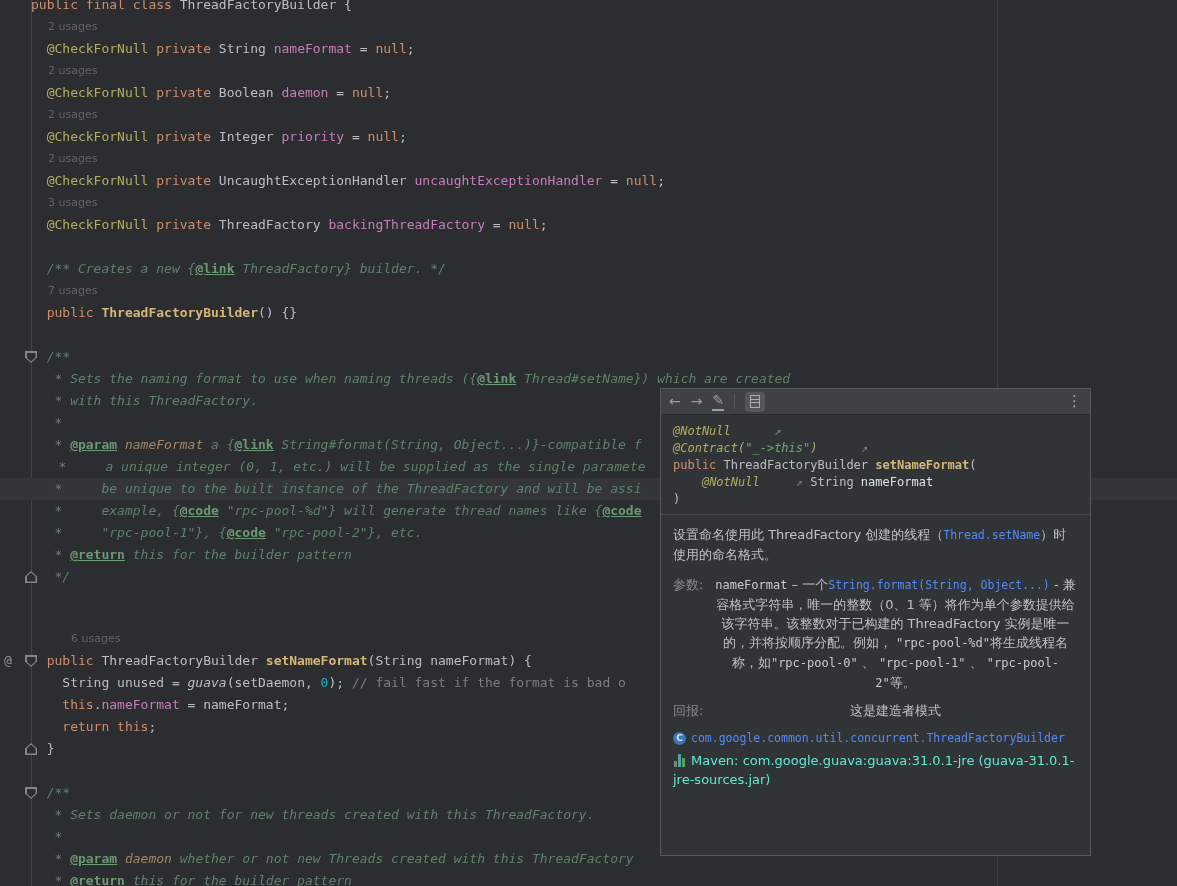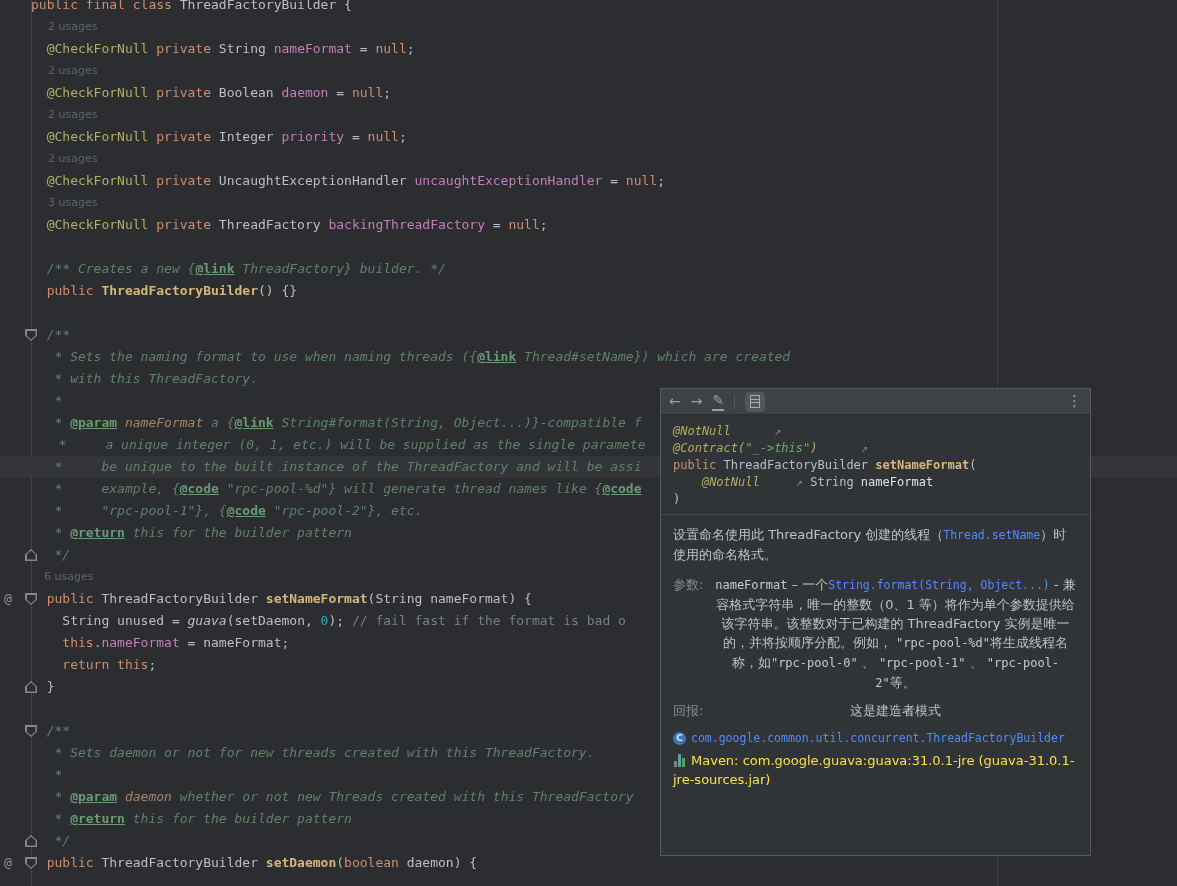--- a/index.html
+++ b/index.html
@@ -67,55 +67,56 @@
   .doc-line{margin-bottom:3px;white-space:nowrap;display:flex;align-items:center;gap:5px;}
   .doc-line.maven{white-space:normal;display:block;line-height:19px;}
   .class-icon{display:inline-flex;width:13px;height:13px;border-radius:50%;background:#3b78b5;
               color:#d9e8f7;font:bold 9px/13px "DejaVu Sans",sans-serif;
               align-items:center;justify-content:center;flex:0 0 13px;}
   .maven-icon{display:inline-block;vertical-align:-2px;width:14px;height:13px;position:relative;margin-right:4px;}
   .maven-icon i{position:absolute;bottom:0;width:3px;background:#4da6a0;}
   .maven-icon i:nth-child(1){left:1px;height:6px;background:#7d8287;}
   .maven-icon i:nth-child(2){left:5px;height:13px;background:#4da6a0;}
   .maven-icon i:nth-child(3){left:9px;height:9px;background:#5b9e5b;}
-  .maven-text{color:#fde047;}
+  .maven-text{color:#5eead4;}
 </style>
 </head>
 <body>
 
 <div class="screen">
   <div class="fold-guide"></div>
   <div id="lines">
       <div class="line"><span class="code" style="display: inline-block; padding-left: 31px;"><span class="tk-kw">public final class </span><span class="tk-def">ThreadFactoryBuilder {</span></span></div>
       <div class="line inlay-line" style="padding-left: 48px;">2 usages</div>
       <div class="line"><span class="code" style="display: inline-block; padding-left: 31px;"><span class="tk-def">  </span><span class="tk-ann">@CheckForNull</span><span class="tk-def"> </span><span class="tk-kw">private</span><span class="tk-def"> String </span><span class="tk-field">nameFormat</span><span class="tk-def"> = </span><span class="tk-kw">null</span><span class="tk-def">;</span></span></div>
       <div class="line inlay-line" style="padding-left: 48px;">2 usages</div>
       <div class="line"><span class="code" style="display: inline-block; padding-left: 31px;"><span class="tk-def">  </span><span class="tk-ann">@CheckForNull</span><span class="tk-def"> </span><span class="tk-kw">private</span><span class="tk-def"> Boolean </span><span class="tk-field">daemon</span><span class="tk-def"> = </span><span class="tk-kw">null</span><span class="tk-def">;</span></span></div>
       <div class="line inlay-line" style="padding-left: 48px;">2 usages</div>
       <div class="line"><span class="code" style="display: inline-block; padding-left: 31px;"><span class="tk-def">  </span><span class="tk-ann">@CheckForNull</span><span class="tk-def"> </span><span class="tk-kw">private</span><span class="tk-def"> Integer </span><span class="tk-field">priority</span><span class="tk-def"> = </span><span class="tk-kw">null</span><span class="tk-def">;</span></span></div>
       <div class="line inlay-line" style="padding-left: 48px;">2 usages</div>
       <div class="line"><span class="code" style="display: inline-block; padding-left: 31px;"><span class="tk-def">  </span><span class="tk-ann">@CheckForNull</span><span class="tk-def"> </span><span class="tk-kw">private</span><span class="tk-def"> UncaughtExceptionHandler </span><span class="tk-field">uncaughtExceptionHandler</span><span class="tk-def"> = </span><span class="tk-kw">null</span><span class="tk-def">;</span></span></div>
       <div class="line inlay-line" style="padding-left: 48px;">3 usages</div>
       <div class="line"><span class="code" style="display: inline-block; padding-left: 31px;"><span class="tk-def">  </span><span class="tk-ann">@CheckForNull</span><span class="tk-def"> </span><span class="tk-kw">private</span><span class="tk-def"> ThreadFactory </span><span class="tk-field">backingThreadFactory</span><span class="tk-def"> = </span><span class="tk-kw">null</span><span class="tk-def">;</span></span></div>
       <div class="line"><span class="code" style="display: inline-block; padding-left: 31px;"></span></div>
       <div class="line"><span class="code" style="display: inline-block; padding-left: 31px;"><span class="tk-def">  </span><span class="tk-doc">/** Creates a new {</span><span class="tk-doctag">@link</span><span class="tk-doc"> ThreadFactory} builder. */</span></span></div>
+      <div class="line inlay-line" style="padding-left: 48px;">7 usages</div>
       <div class="line"><span class="code" style="display: inline-block; padding-left: 31px;"><span class="tk-def">  </span><span class="tk-kw">public </span><span class="tk-mname">ThreadFactoryBuilder</span><span class="tk-def">() {}</span></span></div>
       <div class="line"><span class="code" style="display: inline-block; padding-left: 31px;"></span></div>
       <div class="line"><span class="fold open"><span class="o"></span><span class="i"></span></span><span class="code" style="display: inline-block; padding-left: 31px;"><span class="tk-def">  </span><span class="tk-doc">/**</span></span></div>
       <div class="line"><span class="code" style="display: inline-block; padding-left: 31px;"><span class="tk-def">  </span><span class="tk-doc"> * Sets the naming format to use when naming threads ({</span><span class="tk-doctag">@link</span><span class="tk-doc"> Thread#setName}) which are created</span></span></div>
       <div class="line"><span class="code" style="display: inline-block; padding-left: 31px;"><span class="tk-def">  </span><span class="tk-doc"> * with this ThreadFactory.</span></span></div>
       <div class="line"><span class="code" style="display: inline-block; padding-left: 31px;"><span class="tk-def">  </span><span class="tk-doc"> *</span></span></div>
       <div class="line"><span class="code" style="display: inline-block; padding-left: 31px;"><span class="tk-def">  </span><span class="tk-doc"> * </span><span class="tk-doctag">@param</span><span class="tk-docparam"> nameFormat</span><span class="tk-doc"> a {</span><span class="tk-doctag">@link</span><span class="tk-doc"> String#format(String, Object...)}-compatible f</span></span></div>
       <div class="line"><span class="code" style="display: inline-block; padding-left: 35px;"><span class="tk-def">  </span><span class="tk-doc"> *     a unique integer (0, 1, etc.) will be supplied as the single paramete</span></span></div>
       <div class="line caret"><span class="code" style="display: inline-block; padding-left: 31px;"><span class="tk-def">  </span><span class="tk-doc"> *     be unique to the built instance of the ThreadFactory and will be assi</span></span></div>
       <div class="line"><span class="code" style="display: inline-block; padding-left: 31px;"><span class="tk-def">  </span><span class="tk-doc"> *     example, {</span><span class="tk-doctag">@code</span><span class="tk-doc"> "rpc-pool-%d"} will generate thread names like {</span><span class="tk-doctag">@code</span></span></div>
       <div class="line"><span class="code" style="display: inline-block; padding-left: 31px;"><span class="tk-def">  </span><span class="tk-doc"> *     "rpc-pool-1"}, {</span><span class="tk-doctag">@code</span><span class="tk-doc"> "rpc-pool-2"}, etc.</span></span></div>
       <div class="line"><span class="code" style="display: inline-block; padding-left: 31px;"><span class="tk-def">  </span><span class="tk-doc"> * </span><span class="tk-doctag">@return</span><span class="tk-doc"> this for the builder pattern</span></span></div>
       <div class="line"><span class="fold close"><span class="o"></span><span class="i"></span></span><span class="code" style="display: inline-block; padding-left: 31px;"><span class="tk-def">  </span><span class="tk-doc"> */</span></span></div>
-      <div class="line inlay-line" style="padding-left: 44px;">6 usages</div>
+      <div class="line inlay-line" style="padding-left: 71px; margin-top: 40px;">6 usages</div>
       <div class="line"><span class="gut-at">@</span><span class="fold open"><span class="o"></span><span class="i"></span></span><span class="code" style="display: inline-block; padding-left: 31px;"><span class="tk-def">  </span><span class="tk-kw">public</span><span class="tk-def"> ThreadFactoryBuilder </span><span class="tk-mname">setNameFormat</span><span class="tk-def">(String nameFormat) {</span></span></div>
       <div class="line"><span class="code" style="display: inline-block; padding-left: 31px;"><span class="tk-def">    String unused = </span><span class="tk-static">guava</span><span class="tk-def">(setDaemon, </span><span class="tk-num">0</span><span class="tk-def">); </span><span class="tk-cmt">// fail fast if the format is bad o</span></span></div>
       <div class="line"><span class="code" style="display: inline-block; padding-left: 31px;"><span class="tk-def">    </span><span class="tk-kw">this</span><span class="tk-def">.</span><span class="tk-field">nameFormat</span><span class="tk-def"> = nameFormat;</span></span></div>
       <div class="line"><span class="code" style="display: inline-block; padding-left: 31px;"><span class="tk-def">    </span><span class="tk-kw">return this</span><span class="tk-def">;</span></span></div>
       <div class="line"><span class="fold close"><span class="o"></span><span class="i"></span></span><span class="code" style="display: inline-block; padding-left: 31px;"><span class="tk-def">  }</span></span></div>
       <div class="line"><span class="code" style="display: inline-block; padding-left: 31px;"></span></div>
       <div class="line"><span class="fold open"><span class="o"></span><span class="i"></span></span><span class="code" style="display: inline-block; padding-left: 31px;"><span class="tk-def">  </span><span class="tk-doc">/**</span></span></div>
       <div class="line"><span class="code" style="display: inline-block; padding-left: 31px;"><span class="tk-def">  </span><span class="tk-doc"> * Sets daemon or not for new threads created with this ThreadFactory.</span></span></div>
       <div class="line"><span class="code" style="display: inline-block; padding-left: 31px;"><span class="tk-def">  </span><span class="tk-doc"> *</span></span></div>
       <div class="line"><span class="code" style="display: inline-block; padding-left: 31px;"><span class="tk-def">  </span><span class="tk-doc"> * </span><span class="tk-doctag">@param</span><span class="tk-docparam"> daemon</span><span class="tk-doc"> whether or not new Threads created with this ThreadFactory </span></span></div>

